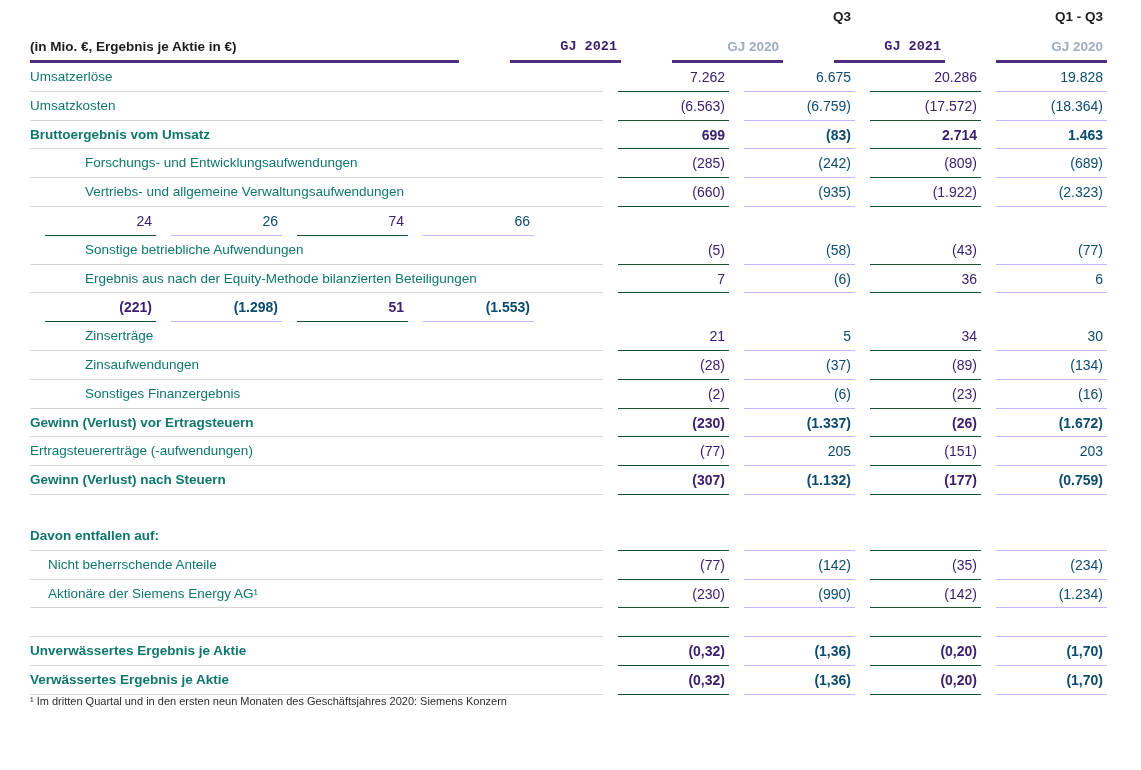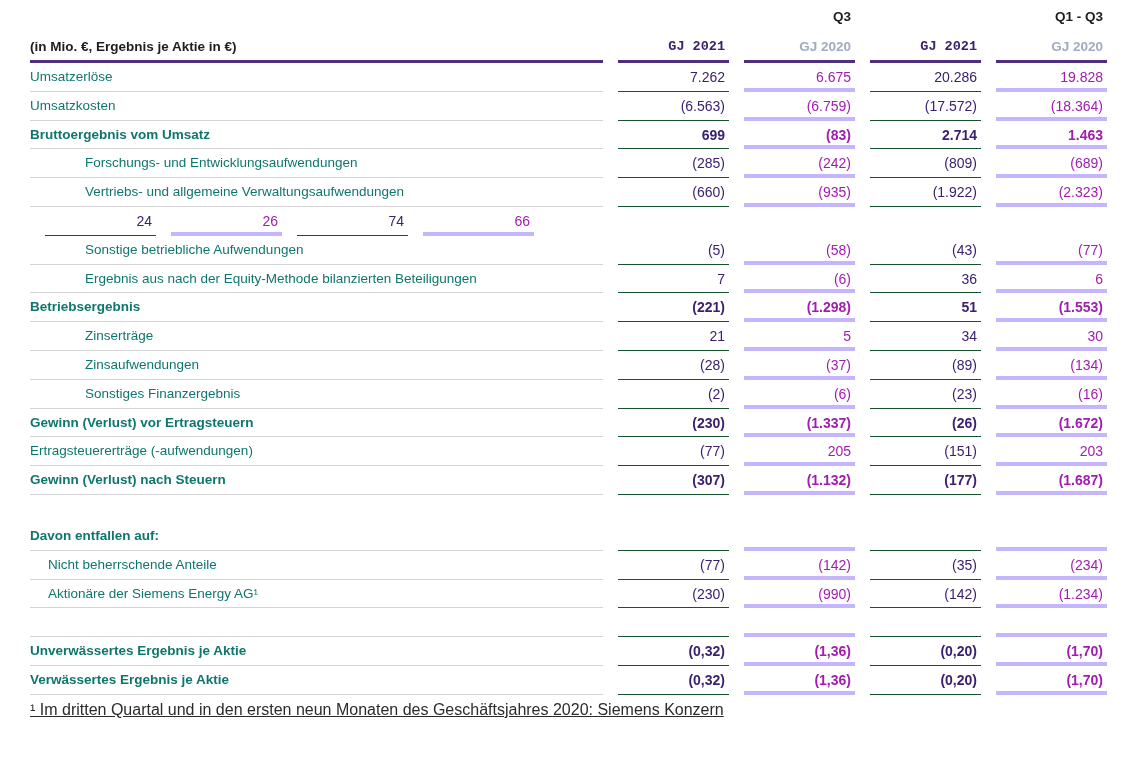--- a/index.html
+++ b/index.html
@@ -23,53 +23,51 @@
   }
 
   
   .group-row { height: 28px; }
   .group-row .cell { border-bottom: none; }
   .group-label {
     font-size: 13.5px; font-weight: bold; color: #1d1d1b; line-height: 18px;
   }
 
   
-  .header-row { height: 27px; }
+  .header-row { height: 27px; gap: 36px; }
   .header-row .cell {
     border-bottom: 3px solid #4f2d7f;
     font-weight: bold; font-size: 13.5px; line-height: 22px;
   }
   .header-row .label-cell { color: #1d1d1b; }
 
   
   .data-row { height: 28.8px; }
   .data-row .cell { line-height: 28px; font-size: 13.5px; }
   .data-row .label-cell { border-bottom: 1px solid #d4d4d4; color: #0f766e; }
   .data-row .val-cell { font-size: 14px; }
   .val-cell.fy2021 { color: #3c2070; border-bottom: 1px solid #14532d; }
-  .val-cell.fy2020 { color: #a21caf; border-bottom: 4px solid #c4b5fd; }
+  .val-cell.fy2020 { color: #0c4a6e; border-bottom: 1px solid #c4b5fd; }
   .header-row .val-cell.fy2021 { color: #3c2070; border-bottom: 3px solid #4f2d7f; font-family: Liberation Mono, monospace; }
   .header-row .val-cell.fy2020 { color: #9facbe; border-bottom: 3px solid #4f2d7f; }
   .bold { font-weight: bold; }
 
   .indent-1 { padding-left: 18px; }
   .indent-2 { padding-left: 55px; }
 
   
   .gap-row { height: 27px; }
   .spacer-row { height: 28.8px; }
   .spacer-row .label-cell { border-bottom: 1px solid #d4d4d4; }
 
   
   .footnote {
-    margin-top: 8px;
-    font-size: 16px;
+    font-size: 11px;
     color: #2b2b2b;
     line-height: 13px;
-    text-decoration: underline;
   }
 </style>
 </head>
 <body>
 
 <div class="page">
 
   <div class="row group-row">
     <div class="cell label-cell"></div>
     <div class="cell val-cell"></div>
@@ -136,21 +134,20 @@
         <div class="cell val-cell fy2020">(77)</div>
       </div>
       <div class="row data-row">
         <div class="cell label-cell indent-2">Ergebnis aus nach der Equity-Methode bilanzierten Beteiligungen</div>
         <div class="cell val-cell fy2021">7</div>
         <div class="cell val-cell fy2020">(6)</div>
         <div class="cell val-cell fy2021">36</div>
         <div class="cell val-cell fy2020">6</div>
       </div>
       <div class="row data-row">
-        <div class="cell label-cell indent-0 bold">Betriebsergebnis</div>
         <div class="cell val-cell fy2021 bold">(221)</div>
         <div class="cell val-cell fy2020 bold">(1.298)</div>
         <div class="cell val-cell fy2021 bold">51</div>
         <div class="cell val-cell fy2020 bold">(1.553)</div>
       </div>
       <div class="row data-row">
         <div class="cell label-cell indent-2">Zinserträge</div>
         <div class="cell val-cell fy2021">21</div>
         <div class="cell val-cell fy2020">5</div>
         <div class="cell val-cell fy2021">34</div>
@@ -182,21 +179,21 @@
         <div class="cell val-cell fy2021">(77)</div>
         <div class="cell val-cell fy2020">205</div>
         <div class="cell val-cell fy2021">(151)</div>
         <div class="cell val-cell fy2020">203</div>
       </div>
       <div class="row data-row">
         <div class="cell label-cell indent-0 bold">Gewinn (Verlust) nach Steuern</div>
         <div class="cell val-cell fy2021 bold">(307)</div>
         <div class="cell val-cell fy2020 bold">(1.132)</div>
         <div class="cell val-cell fy2021 bold">(177)</div>
-        <div class="cell val-cell fy2020 bold">(1.687)</div>
+        <div class="cell val-cell fy2020 bold">(0.759)</div>
       </div>
       <div class="row gap-row"></div>
       <div class="row data-row">
         <div class="cell label-cell indent-0 bold">Davon entfallen auf:</div>
         <div class="cell val-cell fy2021 bold"></div>
         <div class="cell val-cell fy2020 bold"></div>
         <div class="cell val-cell fy2021 bold"></div>
         <div class="cell val-cell fy2020 bold"></div>
       </div>
       <div class="row data-row">

